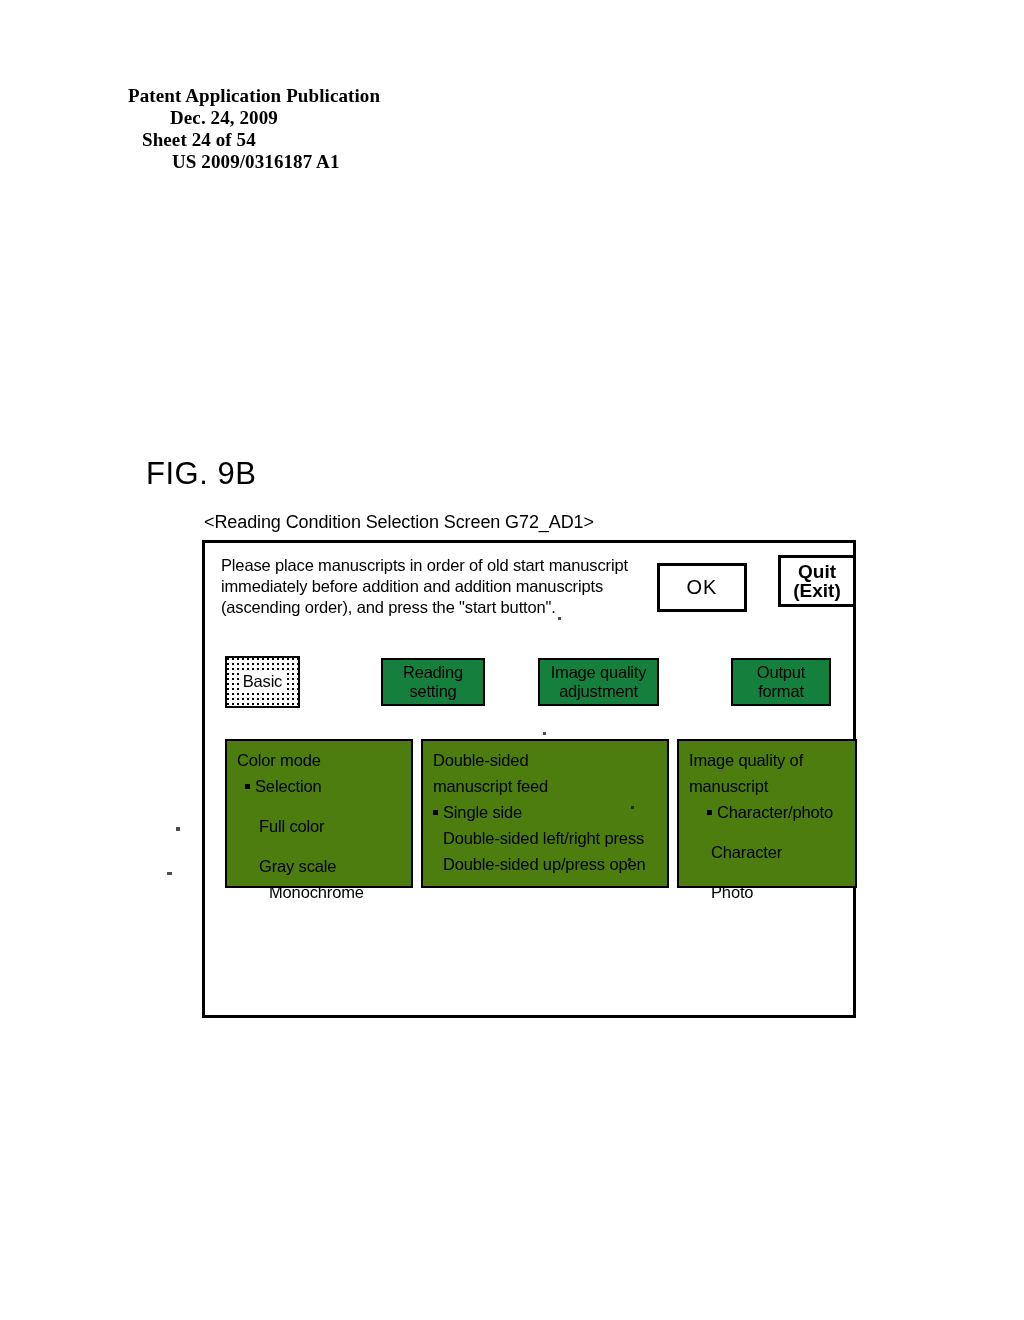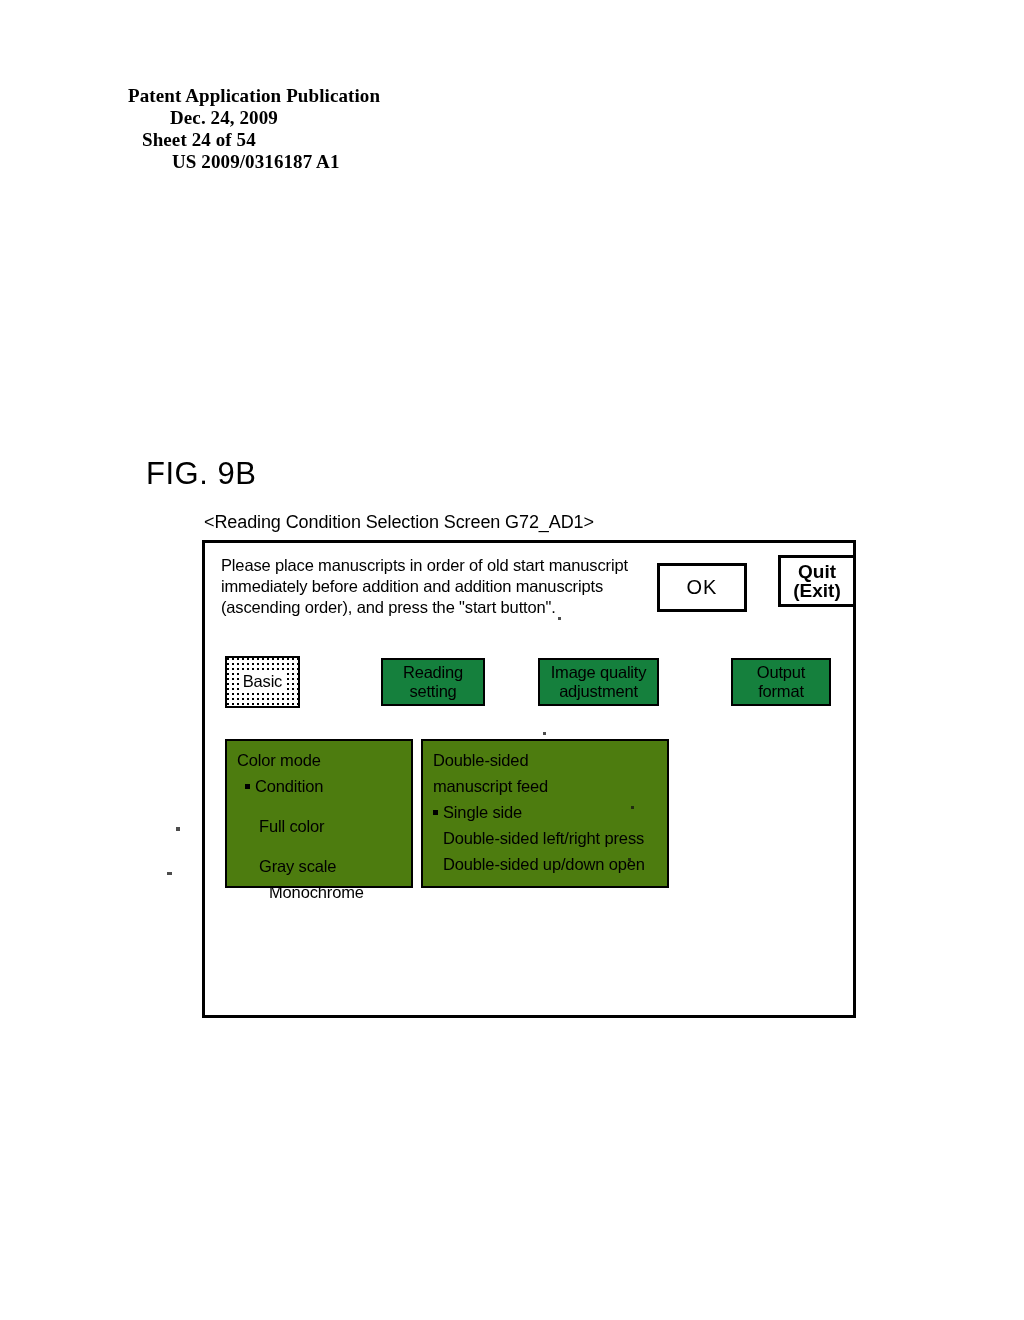--- a/index.html
+++ b/index.html
@@ -250,21 +250,21 @@
   <div class="tab tab-output">
     <div>
       <span class="ln">Output</span>
       <span class="ln">format</span>
     </div>
   </div>
 
   <div class="panel panel-colormode">
     <span class="panel-title">Color mode</span>
     <span class="opt opt-sel-a">
-      <span class="bullet"></span><span>Condition</span>
+      <span class="bullet"></span><span>Selection</span>
     </span>
     <span class="opt opt-indent">
       <span>Full color</span>
     </span>
     <span class="opt opt-indent">
       <span>Gray scale</span>
     </span>
     <span class="opt opt-indent-lg">
       <span>Monochrome</span>
     </span>
@@ -273,24 +273,37 @@
   <div class="panel panel-duplex">
     <span class="panel-title">Double-sided</span>
     <span class="panel-title">manuscript feed</span>
     <span class="opt opt-sel-b">
       <span class="bullet"></span><span>Single side</span>
     </span>
     <span class="opt opt-indent-sm">
       <span>Double-sided left/right press</span>
     </span>
     <span class="opt opt-indent-sm">
-      <span>Double-sided up/down open</span>
-    </span>
-  </div>
-
+      <span>Double-sided up/press open</span>
+    </span>
+  </div>
+
+  <div class="panel panel-imgqual">
+    <span class="panel-title">Image quality of</span>
+    <span class="panel-title">manuscript</span>
+    <span class="opt opt-sel-c">
+      <span class="bullet"></span><span>Character/photo</span>
+    </span>
+    <span class="opt opt-indent">
+      <span>Character</span>
+    </span>
+    <span class="opt opt-indent">
+      <span>Photo</span>
+    </span>
+  </div>
 
 </div>
 
 <div class="speck" style="left:176px; top:827px; width:4px; height:4px;"></div>
 <div class="speck" style="left:167px; top:872px; width:5px; height:3px;"></div>
 <div class="speck" style="left:558px; top:617px; width:3px; height:3px;"></div>
 <div class="speck" style="left:631px; top:806px; width:3px; height:3px;"></div>
 <div class="speck" style="left:628px; top:858px; width:3px; height:3px;"></div>
 <div class="speck" style="left:543px; top:732px; width:3px; height:3px;"></div>
 

